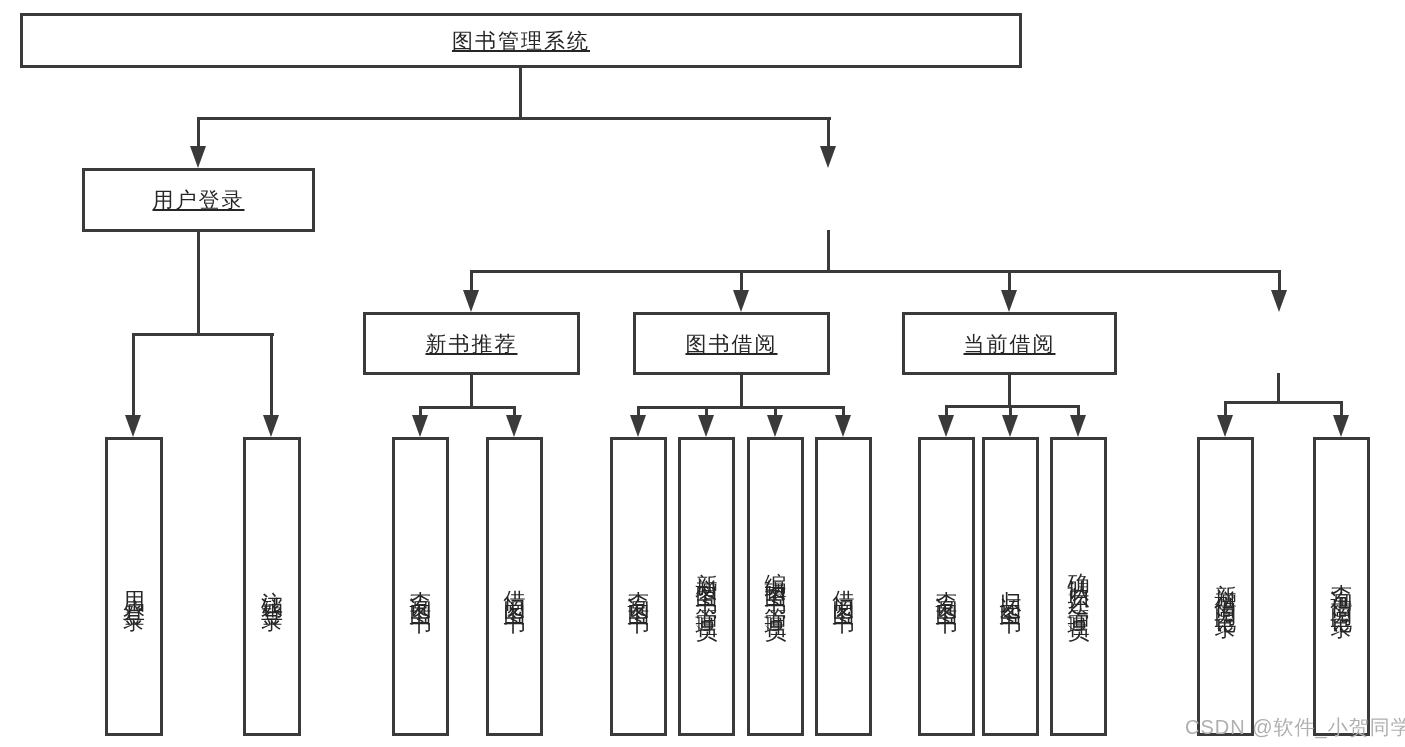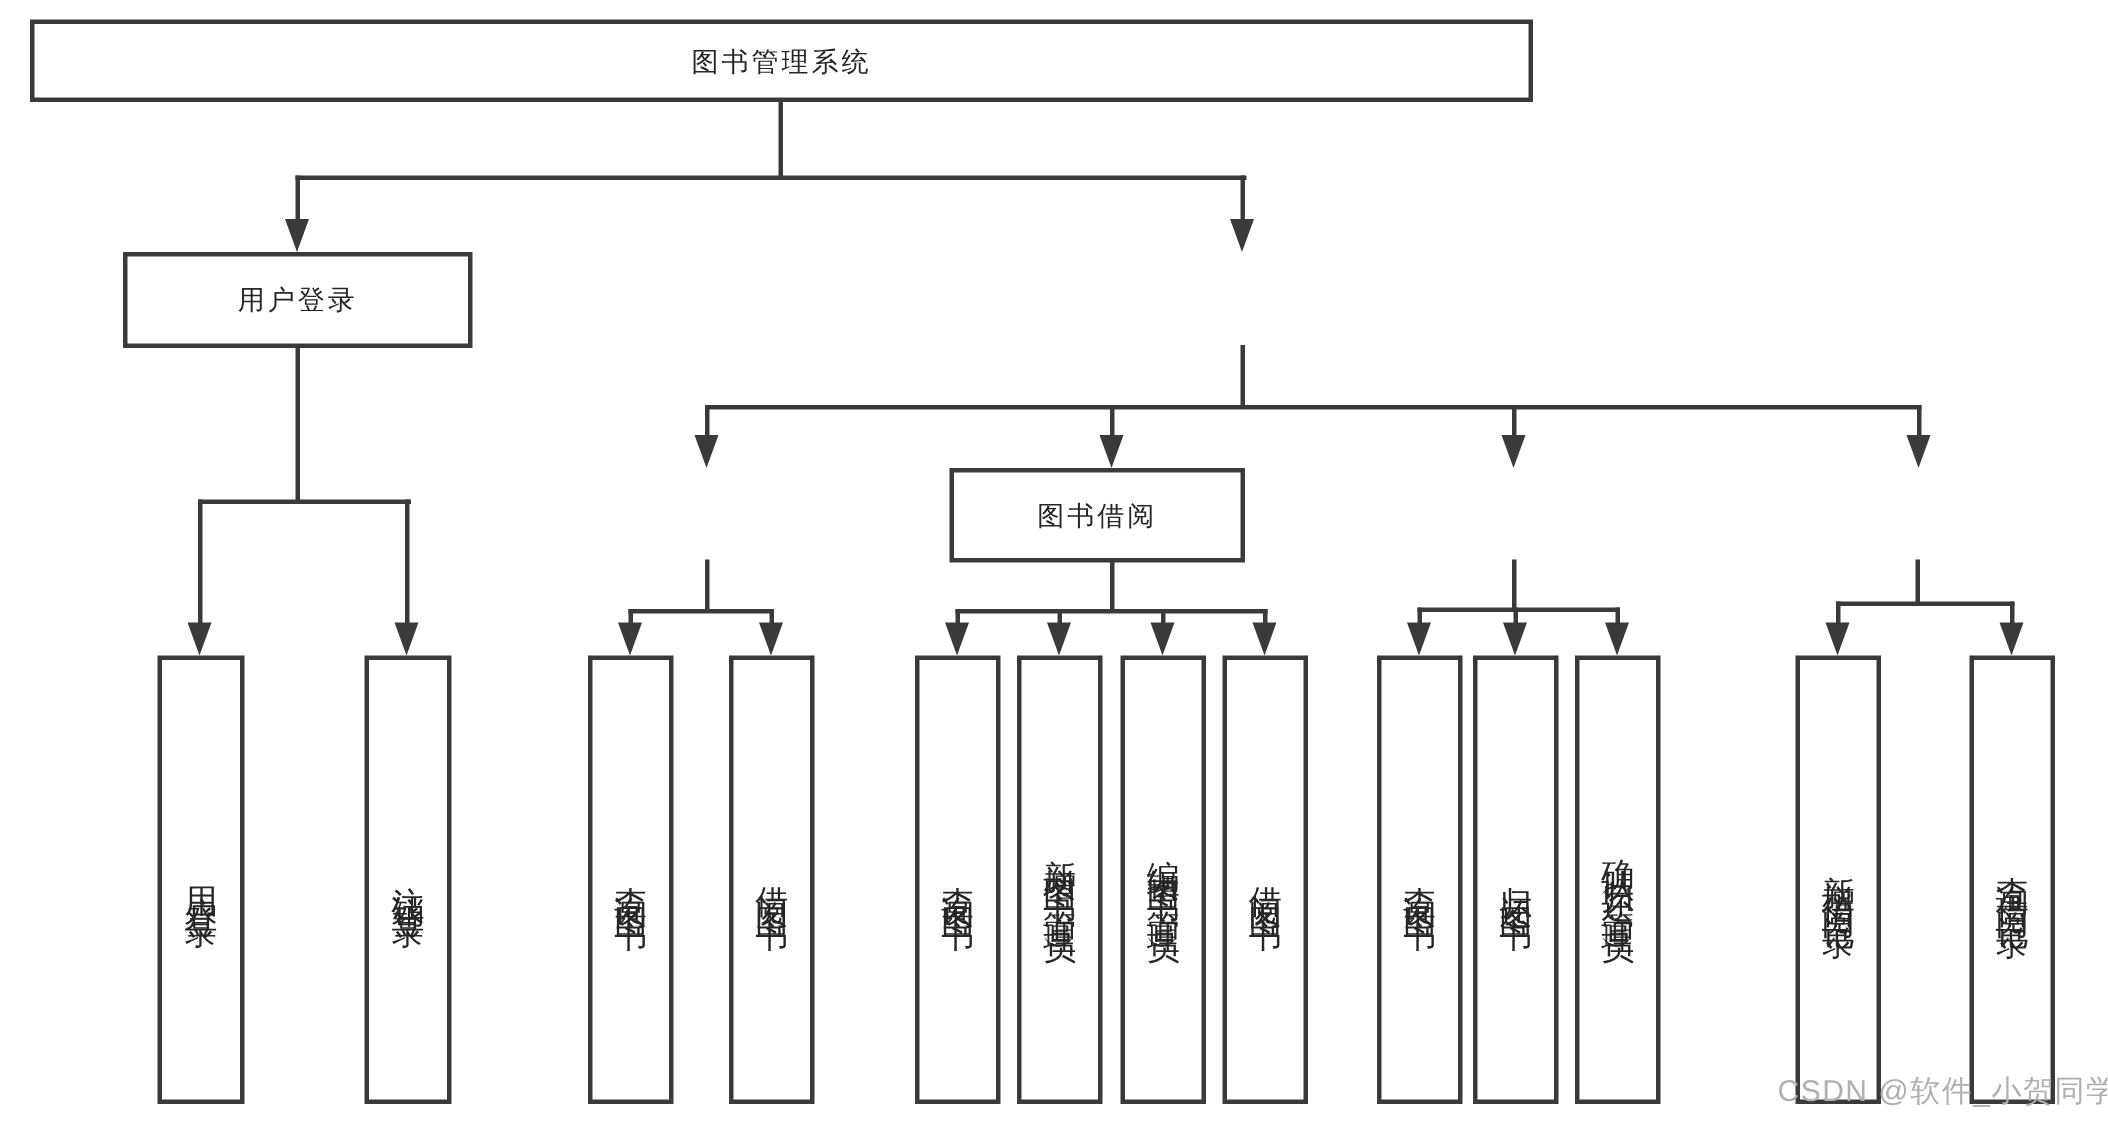--- a/index.html
+++ b/index.html
@@ -12,21 +12,21 @@
   body{font-family:"Liberation Sans","DejaVu Sans",sans-serif;}
   #canvas{
     position:relative;width:1405px;height:747px;background:var(--bg);
     overflow:hidden;
   }
   .box{
     position:absolute;box-sizing:border-box;border:3px solid var(--line);
     background:#fff;display:flex;align-items:center;justify-content:center;
     color:var(--text);
   }
-  .box.h{font-size:18px;letter-spacing:2px;}
+  .box.h{font-size:21px;letter-spacing:2px;text-decoration:underline;}
   .box.v{
     writing-mode:vertical-rl;text-orientation:mixed;
     font-size:22px;letter-spacing:7px;line-height:1;
   }
   .vline{position:absolute;width:3px;background:var(--line);}
   .hline{position:absolute;height:3px;background:var(--line);}
   .arrow{position:absolute;width:17px;}
   .arrow::before{
     content:"";position:absolute;left:7px;top:0;bottom:18px;width:3px;
     background:var(--line);
@@ -60,21 +60,23 @@
   <div class="arrow" style="left:125px;top:333px;height:104px"></div>
   <div class="arrow" style="left:263px;top:333px;height:104px"></div>
 
   <div class="vline" style="left:827px;top:230px;height:42px"></div>
   <div class="hline" style="left:470px;top:270px;width:811px"></div>
   <div class="arrow" style="left:463px;top:270px;height:42px"></div>
   <div class="arrow" style="left:733px;top:270px;height:42px"></div>
   <div class="arrow" style="left:1001px;top:270px;height:42px"></div>
   <div class="arrow" style="left:1271px;top:270px;height:42px"></div>
 
+  <div class="box h" style="left:363px;top:312px;width:217px;height:63px">新书推荐</div>
   <div class="box h" style="left:633px;top:312px;width:197px;height:63px">图书借阅</div>
+  <div class="box h" style="left:902px;top:312px;width:215px;height:63px">当前借阅</div>
 
   <div class="vline" style="left:470px;top:373px;height:35px"></div>
   <div class="hline" style="left:419px;top:406px;width:97px"></div>
   <div class="arrow" style="left:412px;top:406px;height:31px"></div>
   <div class="arrow" style="left:506px;top:406px;height:31px"></div>
 
   <div class="vline" style="left:740px;top:373px;height:35px"></div>
   <div class="hline" style="left:637px;top:406px;width:208px"></div>
   <div class="arrow" style="left:630px;top:406px;height:31px"></div>
   <div class="arrow" style="left:698px;top:406px;height:31px"></div>

